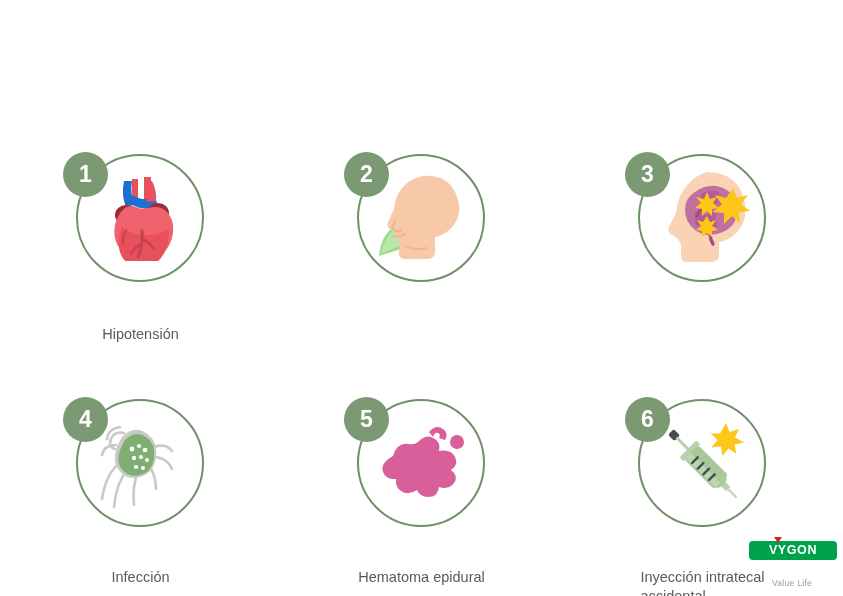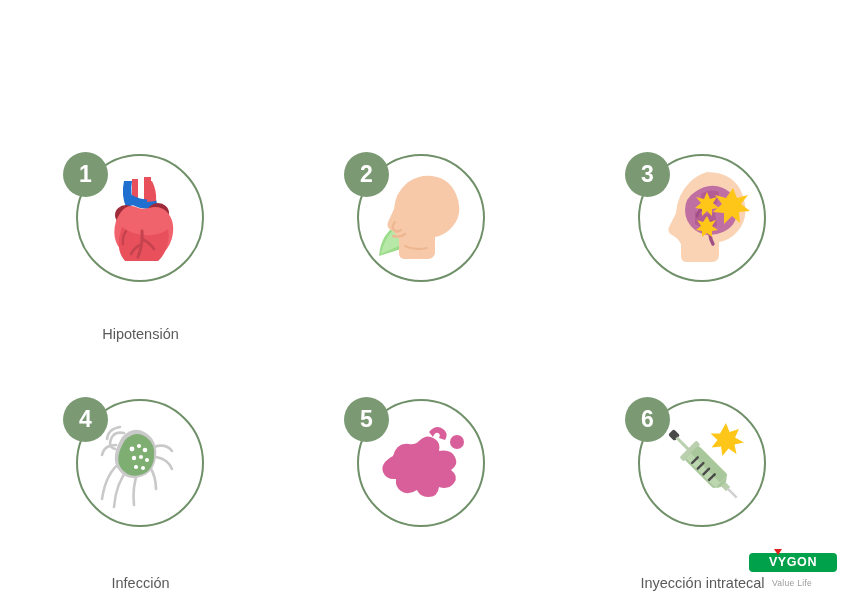--- a/index.html
+++ b/index.html
@@ -90,21 +90,21 @@
   }
   .caption{
     margin-top:18px;
     font-size:14.5px;
     color:#5a5a5a;
     text-align:left;
     line-height:1.35;
     max-width:210px;
     white-space:pre-line;
   }
-  .row-2 .caption{margin-top:22px;}
+  .row-2 .caption{margin-top:16px;}
 
   
   .logo{
     position:absolute;
     right:8px;bottom:8px;
     width:86px;
     text-align:center;
   }
   .logo-pill{
     width:88px;height:19px;
@@ -125,21 +125,21 @@
   }
   .logo-tick{
     position:absolute;
     left:25px;top:-4px;
     width:0;height:0;
     border-left:4px solid transparent;
     border-right:4px solid transparent;
     border-top:6px solid #e3201f;
   }
   .logo-tag{
-    margin-top:6px;
+    margin-top:18px;
     font-size:8.5px;
     color:#9a9a9a;
     letter-spacing:.3px;
   }
 </style>
 </head>
 <body>
 
 <div class="infographic">
 
@@ -255,20 +255,21 @@
           <div class="ring"></div>
           <div class="badge">5</div>
           <div class="icon-holder">
             <svg width="108" height="86" viewBox="0 0 108 86">
               <path d="M26 36 q4 -14 16 -12 q6 1 10 -3 q8 -8 16 -2 q6 4 4 12 q12 -2 16 6 q4 8 -4 13 q8 6 3 13 q-5 7 -15 4 q-1 10 -11 10 q-8 0 -11 -7 q-9 6 -16 1 q-6 -4 -5 -12 q-10 1 -13 -7 q-3 -9 10 -16 Z" fill="#d95f9a"></path>
               <path d="M62 12 q7 -8 14 -3 q6 4 2 11 l-6 -2 q2 -4 -1 -5 q-3 -1 -5 4 Z" fill="#d95f9a"></path>
               <circle cx="90" cy="22" r="7" fill="#d95f9a"></circle>
             </svg>
           </div>
         </div>
+        <div class="caption">Hematoma epidural</div>
       </div>
 
       <div class="cell">
         <div class="ring-wrap">
           <div class="ring"></div>
           <div class="badge">6</div>
           <div class="icon-holder">
             <svg width="96" height="100" viewBox="0 0 96 100">
               <g transform="rotate(-45 48 50)">
                 <rect x="44" y="6" width="8" height="9" rx="2" fill="#4a4a4a"></rect>

